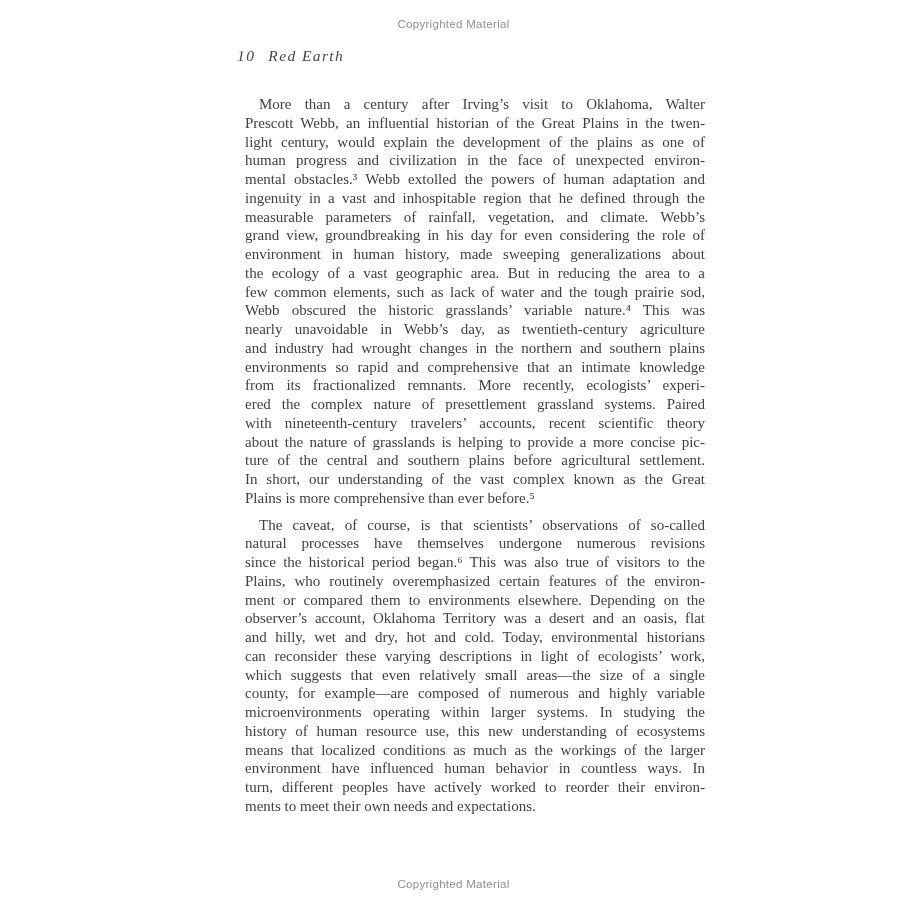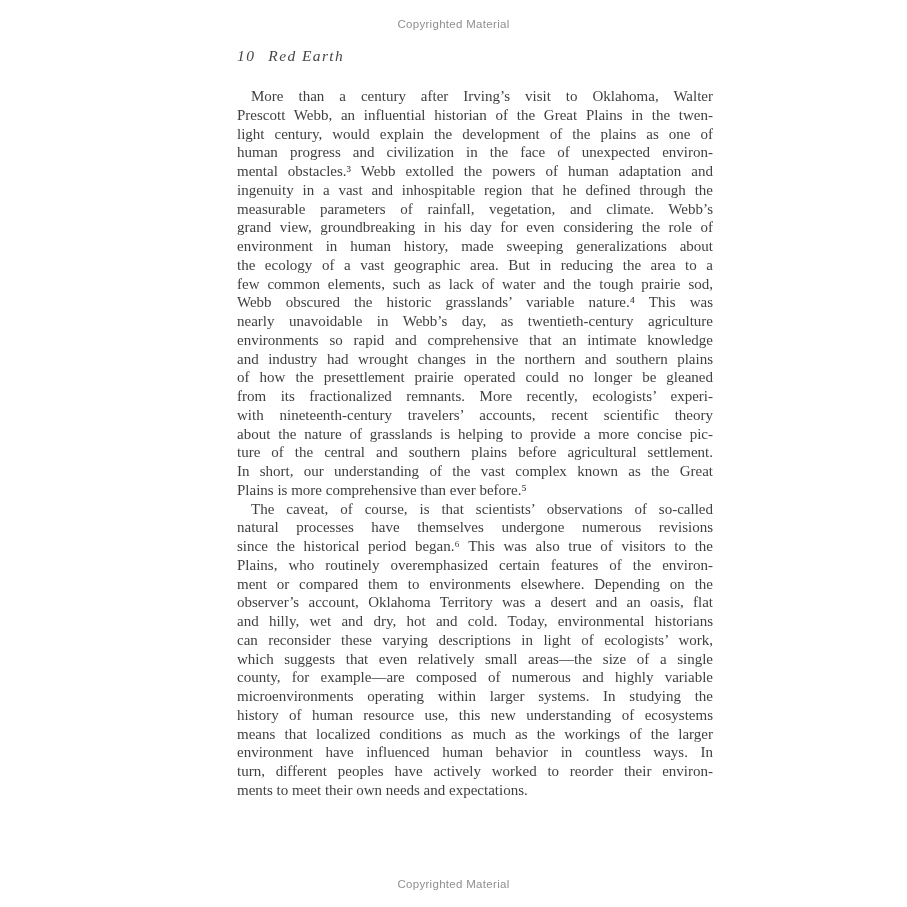--- a/index.html
+++ b/index.html
@@ -37,21 +37,21 @@
   .body-text {
     position: absolute;
     left: 237px;
     top: 87px;
     width: 476px;
     font-family: "Liberation Serif", "DejaVu Serif", serif;
     font-size: 15px;
     line-height: 18.75px;
     color: #3f3f3f;
   }
-  .paragraph { margin: 0; }
+  .paragraph { margin: 8px; }
   .line {
     text-align: justify;
     text-align-last: justify;
     text-justify: inter-word;
     height: 18.75px;
     overflow: visible;
     white-space: normal;
   }
   .line.first { text-indent: 14px; }
   .line.last { text-align-last: left; }
@@ -74,24 +74,24 @@
         <div class="line">human progress and civilization in the face of unexpected environ-</div>
         <div class="line">mental obstacles.³ Webb extolled the powers of human adaptation and</div>
         <div class="line">ingenuity in a vast and inhospitable region that he defined through the</div>
         <div class="line">measurable parameters of rainfall, vegetation, and climate. Webb’s</div>
         <div class="line">grand view, groundbreaking in his day for even considering the role of</div>
         <div class="line">environment in human history, made sweeping generalizations about</div>
         <div class="line">the ecology of a vast geographic area. But in reducing the area to a</div>
         <div class="line">few common elements, such as lack of water and the tough prairie sod,</div>
         <div class="line">Webb obscured the historic grasslands’ variable nature.⁴ This was</div>
         <div class="line">nearly unavoidable in Webb’s day, as twentieth-century agriculture</div>
+        <div class="line">and industry had wrought changes in the northern and southern plains</div>
         <div class="line">environments so rapid and comprehensive that an intimate knowledge</div>
-        <div class="line">and industry had wrought changes in the northern and southern plains</div>
-        <div class="line">of how the presettlement prairie operated could no longer be gleaned</div>
         <div class="line">from its fractionalized remnants. More recently, ecologists’ experi-</div>
+        <div class="line">ered the complex nature of presettlement grassland systems. Paired</div>
         <div class="line">with nineteenth-century travelers’ accounts, recent scientific theory</div>
         <div class="line">about the nature of grasslands is helping to provide a more concise pic-</div>
         <div class="line">ture of the central and southern plains before agricultural settlement.</div>
         <div class="line">In short, our understanding of the vast complex known as the Great</div>
         <div class="line last">Plains is more comprehensive than ever before.⁵</div>
       </div>
       <div class="paragraph">
         <div class="line first">The caveat, of course, is that scientists’ observations of so-called</div>
         <div class="line">natural processes have themselves undergone numerous revisions</div>
         <div class="line">since the historical period began.⁶ This was also true of visitors to the</div>

